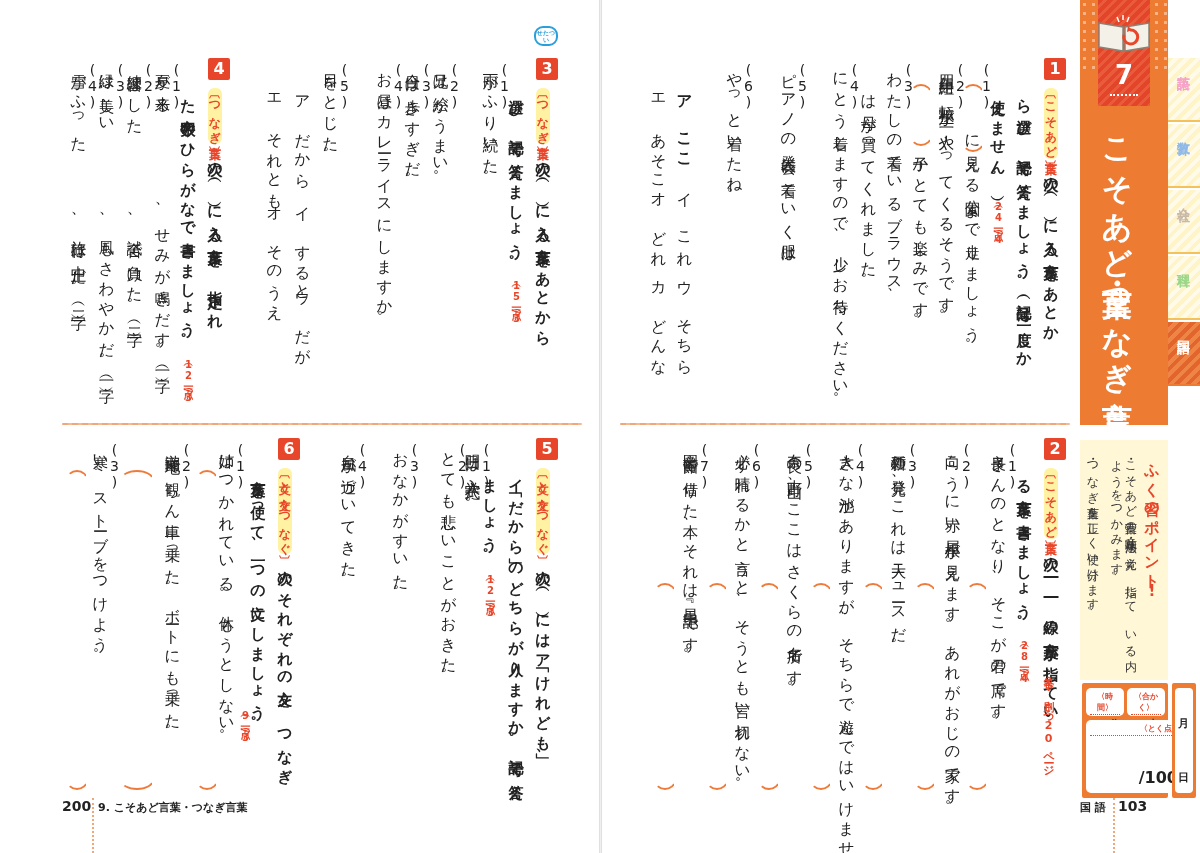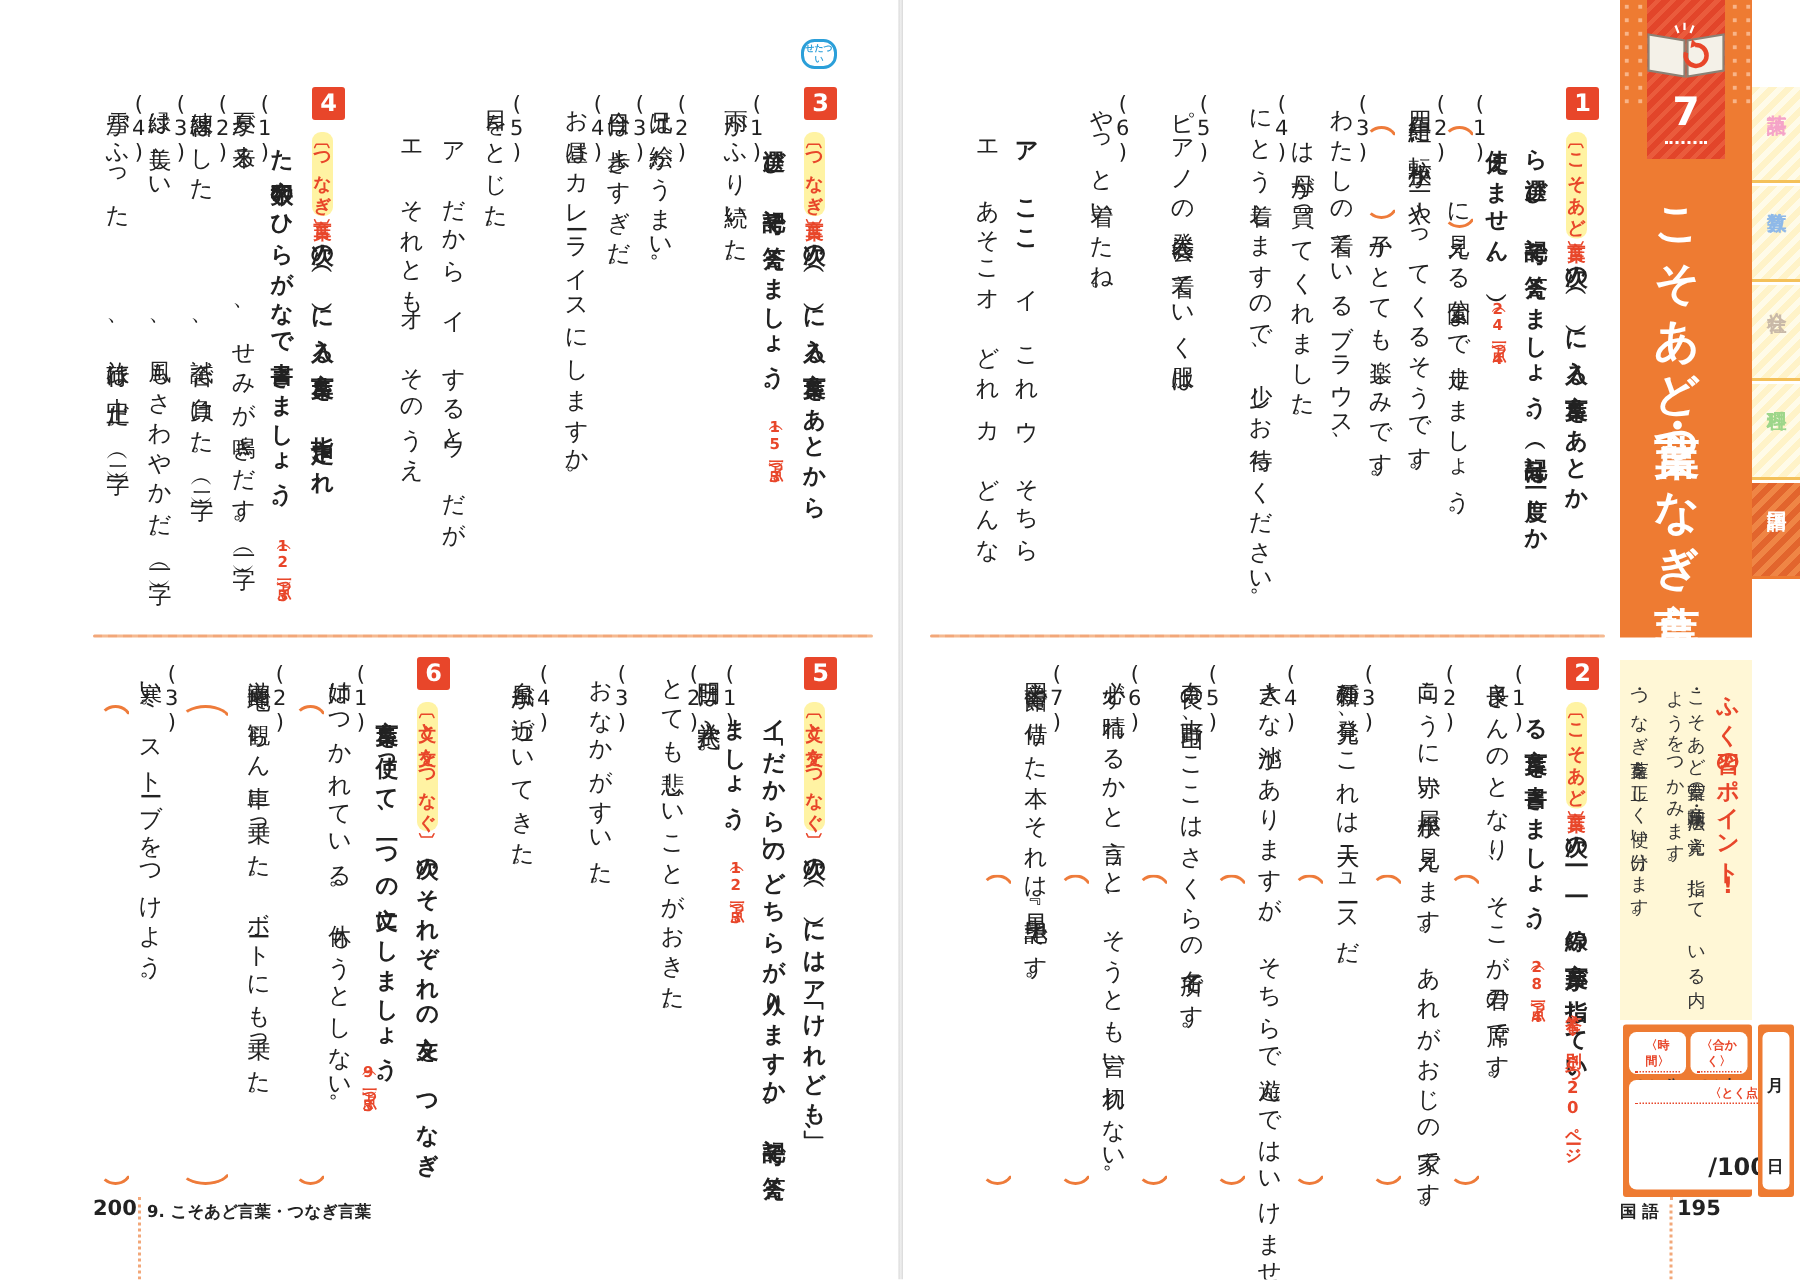--- a/index.html
+++ b/index.html
@@ -274,14 +274,14 @@
       <span style="top:82px;">日</span>
     </div>
   </div>
 
   <div class="footer" style="left:62px; font-size:14px;">200</div>
   <div class="foot-sep" style="left:92px;"></div>
   <div class="footer" style="left:98px; font-size:11px; top:800px;">9. こそあど言葉・つなぎ言葉</div>
 
   <div class="footer" style="left:1080px; font-size:11px; top:800px;">国 語</div>
   <div class="foot-sep" style="left:1113px;"></div>
-  <div class="footer" style="left:1118px; font-size:14px;">195</div>
+  <div class="footer" style="left:1118px; font-size:14px;">103</div>
 </div>
 
 </body></html>

